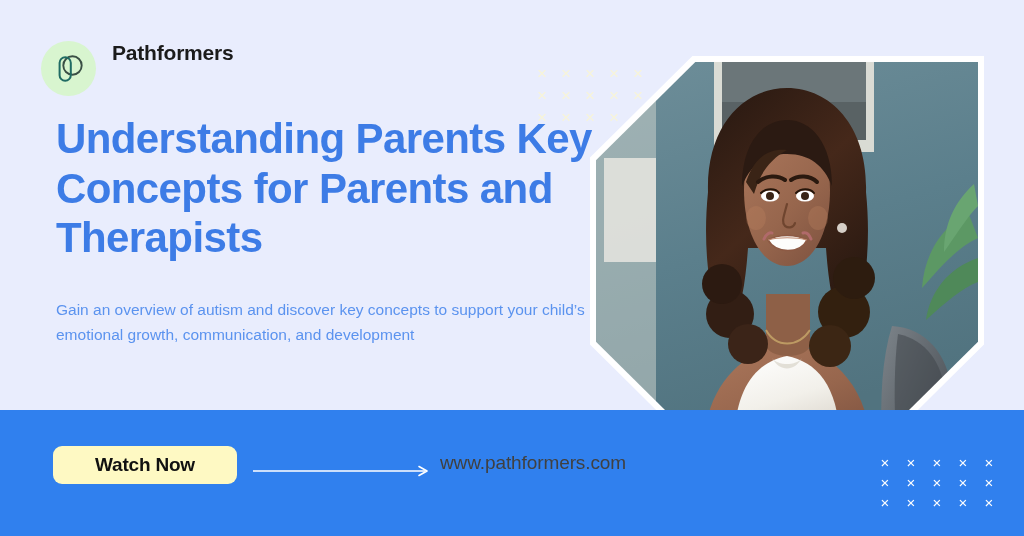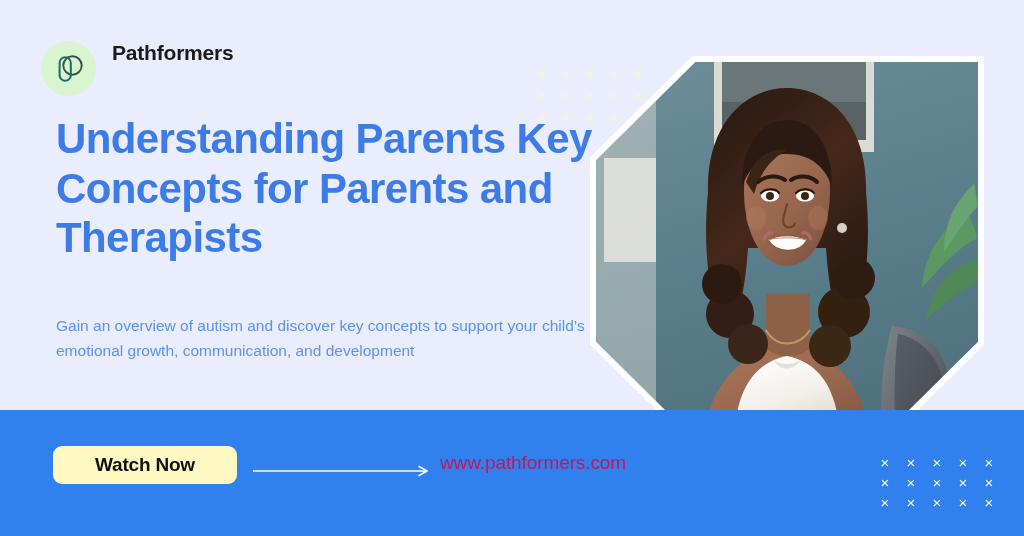--- a/index.html
+++ b/index.html
@@ -43,21 +43,21 @@
   }
 
   
   .headline {
     position:absolute; left:56px; top:114px; width:600px;
     font-size:42px; line-height:1.18; font-weight:bold;
     color:#3d7ce6; letter-spacing:-0.6px;
   }
   .subhead {
     position:absolute; left:56px; top:297px; width:590px;
-    font-size:15.5px; line-height:1.62; color:#5b93ef; font-weight:500;margin-top:16px;
+    font-size:15.5px; line-height:1.62; color:#5b93ef; font-weight:500;
   }
 
   
   .photo-wrap {
     position:absolute; left:596px; top:62px; width:382px; height:378px;
     -webkit-clip-path: polygon(26% 0%, 100% 0%, 100% 74%, 74% 100%, 26% 100%, 0% 74%, 0% 26%);
     clip-path: polygon(26% 0%, 100% 0%, 100% 74%, 74% 100%, 26% 100%, 0% 74%, 0% 26%);
     filter: drop-shadow(0 0 0 #fff);
   }
   .photo-outline {
@@ -77,21 +77,21 @@
   .watch-btn {
     position:absolute; left:53px; top:446px; width:184px; height:38px;
     background:#fef9c3; border:none; border-radius:9px;
     font-family:"Liberation Sans", sans-serif;
     font-size:19px; font-weight:bold; color:#111111;
     cursor:pointer; letter-spacing:-0.2px;
   }
   .arrow { position:absolute; left:253px; top:463px; width:178px; height:12px; }
   .site-url {
     position:absolute; left:440px; top:452px;
-    font-size:19px; color:#be185d; font-weight:400; letter-spacing:-0.1px;
+    font-size:19px; color:#404040; font-weight:400; letter-spacing:-0.1px;
   }
 </style>
 </head>
 <body>
 
 <div class="banner">
 
   <div class="x-grid" id="x-grid-top">
       <span class="x-mark" style="color: rgb(247, 244, 217);">×</span>
       <span class="x-mark" style="color: rgb(247, 244, 217);">×</span>

